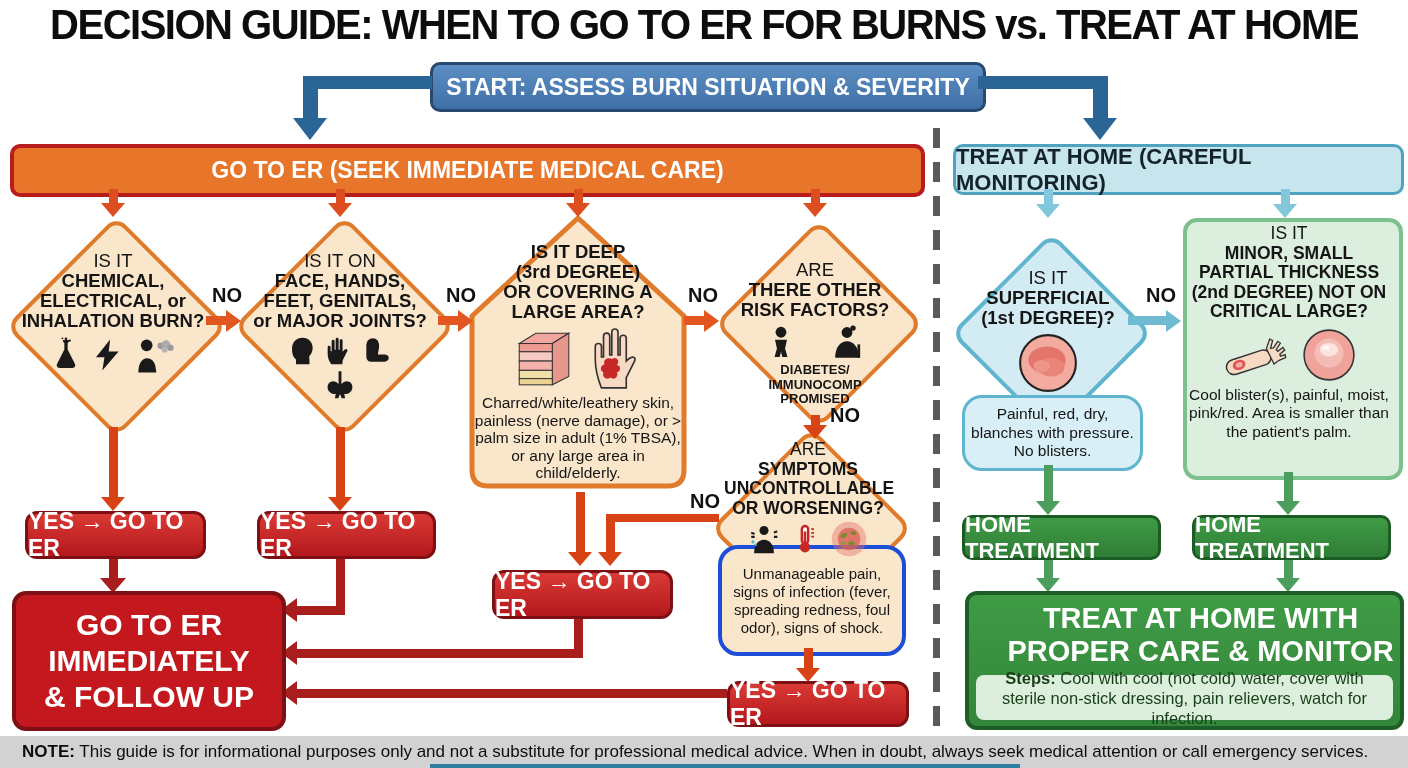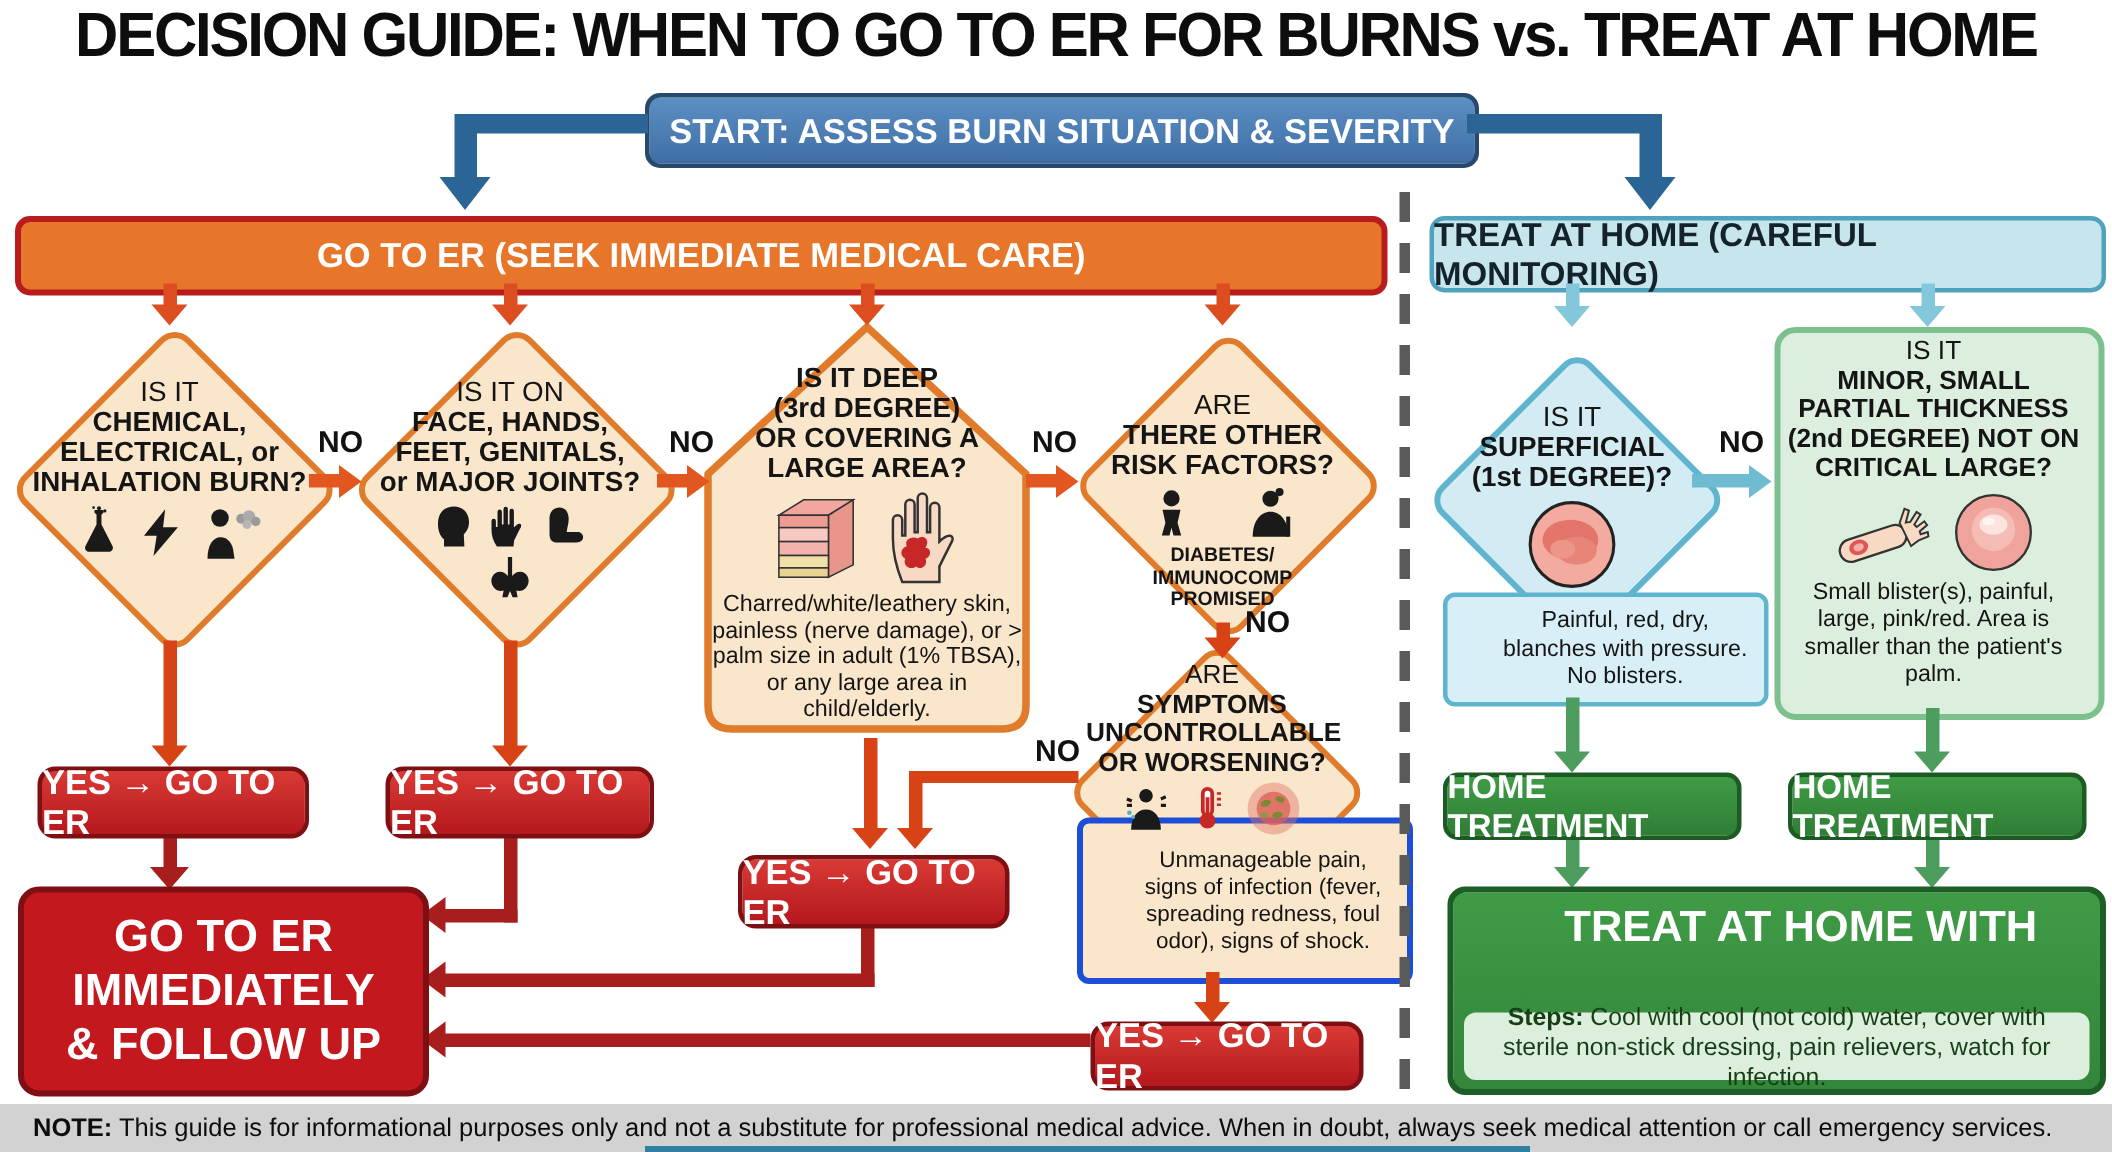--- a/index.html
+++ b/index.html
@@ -19,21 +19,21 @@
     border-radius:10px;color:#14222C;font-weight:bold;font-size:22px;display:flex;align-items:center;justify-content:center;}
   
   .diamond{position:absolute;border:4px solid #DF7B2A;background:#FAE7CB;border-radius:14px;transform:rotate(45deg);z-index:1;}
   .diamond.teal{border-color:#5FB4CE;background:#D3ECF4;}
   .q-overlay{position:absolute;text-align:center;z-index:3;line-height:20px;}
   .ql{font-size:18.5px;font-weight:bold;}
   .ql.light{font-weight:normal;}
   .icon-row{display:flex;align-items:center;justify-content:center;gap:7px;margin-top:4px;}
   .small-cap{font-size:13px;font-weight:bold;line-height:14.5px;margin-top:2px;}
   
-  .cap-box{position:absolute;border-radius:8px;z-index:2;display:flex;align-items:center;justify-content:flex-start;text-align:center;padding-left:36px;}
+  .cap-box{position:absolute;border-radius:20px;z-index:2;display:flex;align-items:center;justify-content:center;text-align:center;}
   #q5-cap{left:718px;top:545px;width:180px;height:103px;background:#FAE7CB;border:4px solid #1d4ed8;font-size:15px;line-height:18px;}
   #h1-cap{left:962px;top:395px;width:175px;height:70px;background:#D8EFF7;border:3px solid #5FB4CE;font-size:15.5px;line-height:18.5px;}
   #h2-box{left:1183px;top:218px;width:212px;height:254px;background:#DCEEDE;border:4px solid #7CC08D;border-radius:14px;}
   #h2-content{left:1188px;top:224px;width:202px;text-align:center;z-index:3;line-height:19.5px;}
   #h2-content .ql{font-size:17.5px;}
   #h2-body{font-size:15.5px;line-height:18.5px;margin-top:3px;}
   #q3-content{left:470px;top:242px;width:216px;text-align:center;z-index:3;line-height:20px;}
   #q3-body{font-size:15.5px;line-height:17.5px;margin-top:4px;}
   
   .no-label{position:absolute;font-size:20px;font-weight:bold;color:#111;z-index:4;}
@@ -269,21 +269,21 @@
           <ellipse cx="17" cy="31" rx="3.5" ry="2.6" fill="#F2AFA5"></ellipse>
         </g>
       </svg>
       <svg width="56" height="56" viewBox="0 0 54 54">
           <circle cx="27" cy="27" r="24" fill="#EFA39B" stroke="#333" stroke-width="1.5"></circle>
           <circle cx="27" cy="25" r="14" fill="#F4BCB4"></circle>
           <ellipse cx="27" cy="22" rx="9" ry="6.5" fill="#FBE3DE"></ellipse>
           <ellipse cx="24" cy="20" rx="4" ry="2.5" fill="#FFF4F1"></ellipse>
         </svg>
     </div>
-    <div id="h2-body">Small blister(s), painful, large, pink/red. Area is smaller than the patient's palm.</div>
+    <div id="h2-body">Cool blister(s), painful, moist, pink/red. Area is smaller than the patient's palm.</div>
   </div>
 
   <div class="no-label" style="left:212px;top:284px;">NO</div>
   <div class="no-label" style="left:446px;top:284px;">NO</div>
   <div class="no-label" style="left:688px;top:284px;">NO</div>
   <div class="no-label" style="left:830px;top:404px;">NO</div>
   <div class="no-label" style="left:690px;top:490px;">NO</div>
   <div class="no-label" style="left:1146px;top:284px;">NO</div>
 
   <div class="stem" style="color:#E2561F;left:206px;top:316px;width:22px;height:9px;"></div>
@@ -352,20 +352,21 @@
   <div class="ht-btn" style="left:962px;top:515px;width:193px;height:39px;">
       <span>HOME TREATMENT</span>
     </div>
   <div class="ht-btn" style="left:1192px;top:515px;width:193px;height:39px;">
       <span>HOME TREATMENT</span>
     </div>
 
   <div class="abs" id="home-final">
     <div class="titles">
       <div>TREAT AT HOME WITH</div>
+      <div>PROPER CARE &amp; MONITOR</div>
     </div>
     <div id="steps-box">
       <div style="width:405px;"><b>Steps:</b><span> Cool with cool (not cold) water, cover with sterile non-stick dressing, pain relievers, watch for infection.</span></div>
     </div>
   </div>
 
   <div class="abs" id="divider"></div>
   <div class="abs" id="note-bar">
     <span><b>NOTE:</b><span> This guide is for informational purposes only and not a substitute for professional medical advice. When in doubt, always seek medical attention or call emergency services.</span></span>
   </div>

